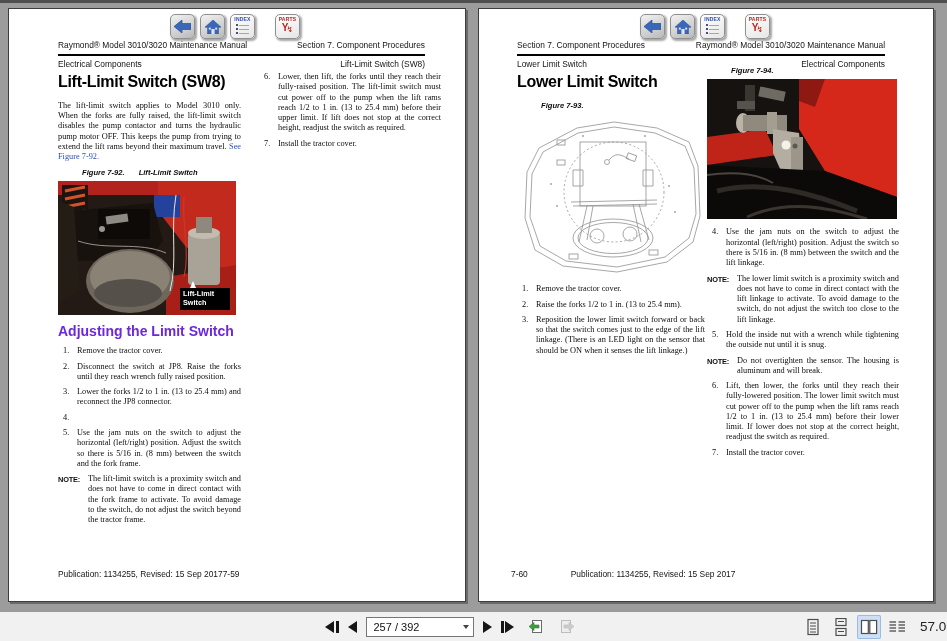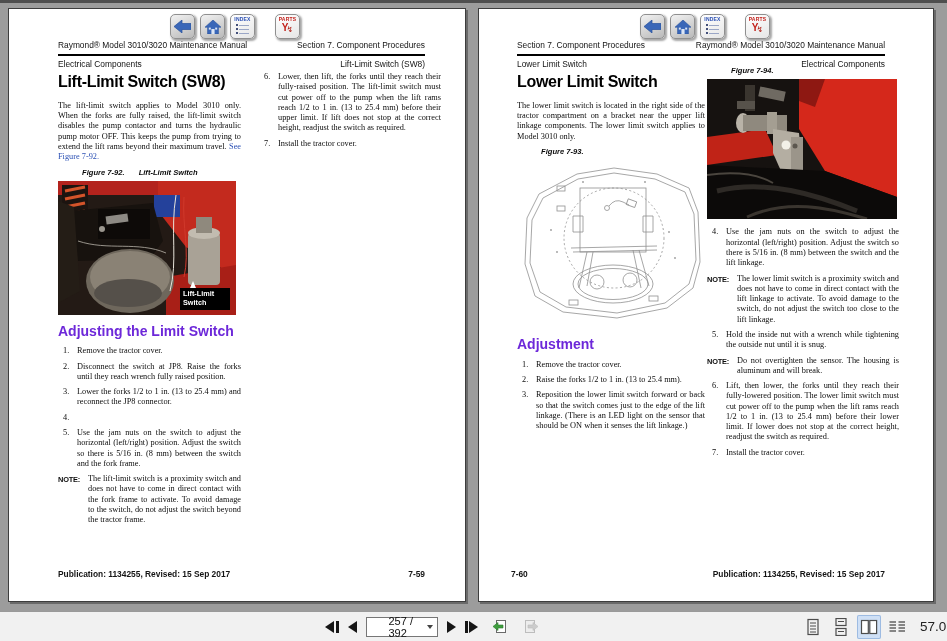--- a/index.html
+++ b/index.html
@@ -54,41 +54,41 @@
   .figcap .fig-title{margin-left:14px;}
   .sec-title{font-family:"Liberation Sans",sans-serif;font-size:14px;font-weight:bold;margin:8px 0 6px 0;color:#6d28d9;}
 
   .step{display:flex;margin:0 0 5px 0;padding-left:5px;}
   .step .n{flex:0 0 14px;}
   .step .t{flex:1;text-align:justify;}
   .note{display:flex;margin:0 0 5px 0;}
   .note .nl{flex:0 0 30px;font-family:"Liberation Sans",sans-serif;font-weight:bold;font-size:7.4px;padding-top:1px;letter-spacing:-.2px;}
   .note .t{flex:1;text-align:justify;}
 
-  .footer{position:absolute;bottom:22px;display:flex;justify-content:space-between;font-size:8.4px;color:#141414;font-weight:bold;}
+  .footer{position:absolute;bottom:22px;display:flex;justify-content:flex-start;font-size:8.4px;color:#141414;}
   .page.left .footer{left:49px;right:40px;}
-  .page.right .footer{left:32px;right:48px;}
+  .page.right .footer{left:32px;right:48px;gap:43px;}
 
   
   .photo-wrap{position:relative;width:178px;height:134px;margin:0 0 6px 0;}
   .photo-wrap svg{display:block;}
   .callout{position:absolute;right:6px;bottom:5px;width:44px;background:#000;color:#fff;font-family:"Liberation Sans",sans-serif;font-weight:bold;font-size:7.3px;line-height:1.2;padding:2px 3px;}
   .callout-arrow{position:absolute;right:40px;bottom:27px;width:0;height:0;border-left:3.5px solid transparent;border-right:3.5px solid transparent;border-bottom:7px solid #fff;}
   .photo2-wrap{position:relative;width:190px;height:140px;margin:2px 0 8px 0;}
   .diagram-wrap{width:190px;height:168px;margin:2px 0 2px 0;}
 
   
   .toolbar{position:absolute;left:0;top:611px;width:947px;height:30px;background:#f1f1f1;border-top:1px solid #9a9a9a;box-sizing:border-box;}
   .tb-center{position:absolute;left:325px;top:0;height:29px;display:flex;align-items:center;}
   .tb-btn{height:22px;display:flex;align-items:center;justify-content:center;margin-right:9px;cursor:pointer;}
   .tri-l{width:0;height:0;border-top:6px solid transparent;border-bottom:6px solid transparent;border-right:9px solid #161616;}
   .tri-r{width:0;height:0;border-top:6px solid transparent;border-bottom:6px solid transparent;border-left:9px solid #161616;}
   .vbar{width:3px;height:12px;background:#161616;}
   .gap1{width:1.5px;}
-  .page-box{width:72px;height:20px;background:#fff;border:1px solid #767676;display:flex;align-items:center;font-size:11px;color:#111;padding:0 4px 0 22px;box-sizing:border-box;margin-right:9px;cursor:pointer;}
+  .page-box{width:108px;height:20px;background:#fff;border:1px solid #767676;display:flex;align-items:center;font-size:11px;color:#111;padding:0 4px 0 7px;box-sizing:border-box;margin-right:9px;cursor:pointer;}
   .page-box .val{flex:1;}
   .caret-down{width:0;height:0;border-left:3.5px solid transparent;border-right:3.5px solid transparent;border-top:4.5px solid #444;}
   .hist{margin-left:4px;}
   .tb-right{position:absolute;left:801px;top:0;height:29px;display:flex;align-items:center;}
   .layout-btn{width:24px;height:24px;display:flex;align-items:center;justify-content:center;border-radius:2px;margin-right:4px;cursor:pointer;}
   .layout-btn.selected{background:#cfe0f6;box-shadow:0 0 0 1px #9dbbe2 inset;}
   .zoom-val{font-size:13.5px;color:#222;margin-left:7px;white-space:nowrap;}
 </style>
 </head>
 <body>
@@ -271,21 +271,20 @@
         <span>Raymond® Model 3010/3020 Maintenance Manual</span>
       </div>
       <div class="rule"></div>
       <div class="subhdr-row">
         <span>Lower Limit Switch</span>
         <span>Electrical Components</span>
       </div>
 
       <div class="col col1">
         <h1 class="doc-title">Lower Limit Switch</h1>
-        <p class="intro">The lower limit switch is located in the right side of the tractor compartment on a bracket near the upper lift linkage components. The lower limit switch applies to Model 3010 only.</p>
         <div class="figcap">
           <span>Figure 7-93.</span>
         </div>
         <div class="diagram-wrap">
           <svg width="190" height="168" viewBox="0 0 190 168">
             <g stroke="#909090" stroke-width="0.8" fill="none">
               <path d="M22 34 L60 14 L97 8 L140 14 L172 28 L181 52 L183 102 L176 128 L150 148 L100 158 L46 152 L18 136 L8 104 L10 58 Z"></path>
               <path d="M26 38 L61 19 L97 13 L138 19 L168 32 L177 54 L179 100 L172 124 L148 143 L100 153 L49 147 L23 132 L13 103 L15 60 Z"></path>
               <circle cx="97" cy="78" r="50" stroke-dasharray="2 2.4"></circle>
               <rect x="63" y="28" width="66" height="64"></rect>
@@ -310,21 +309,20 @@
             <g fill="#9a9a9a">
               <circle cx="34" cy="70" r="0.9"></circle>
                 <circle cx="40" cy="92" r="0.9"></circle>
                 <circle cx="152" cy="72" r="0.9"></circle>
               <circle cx="158" cy="98" r="0.9"></circle>
                 <circle cx="66" cy="22" r="0.9"></circle>
                 <circle cx="128" cy="22" r="0.9"></circle>
             </g>
           </svg>
         </div>
-        <h2 class="sec-title">Adjustment</h2>
         <div class="step">
             <span class="n">1.</span>
             <span class="t">Remove the tractor cover.</span>
           </div>
         <div class="step">
             <span class="n">2.</span>
             <span class="t">Raise the forks 1/2 to 1 in. (13 to 25.4 mm).</span>
           </div>
         <div class="step">
             <span class="n">3.</span>

